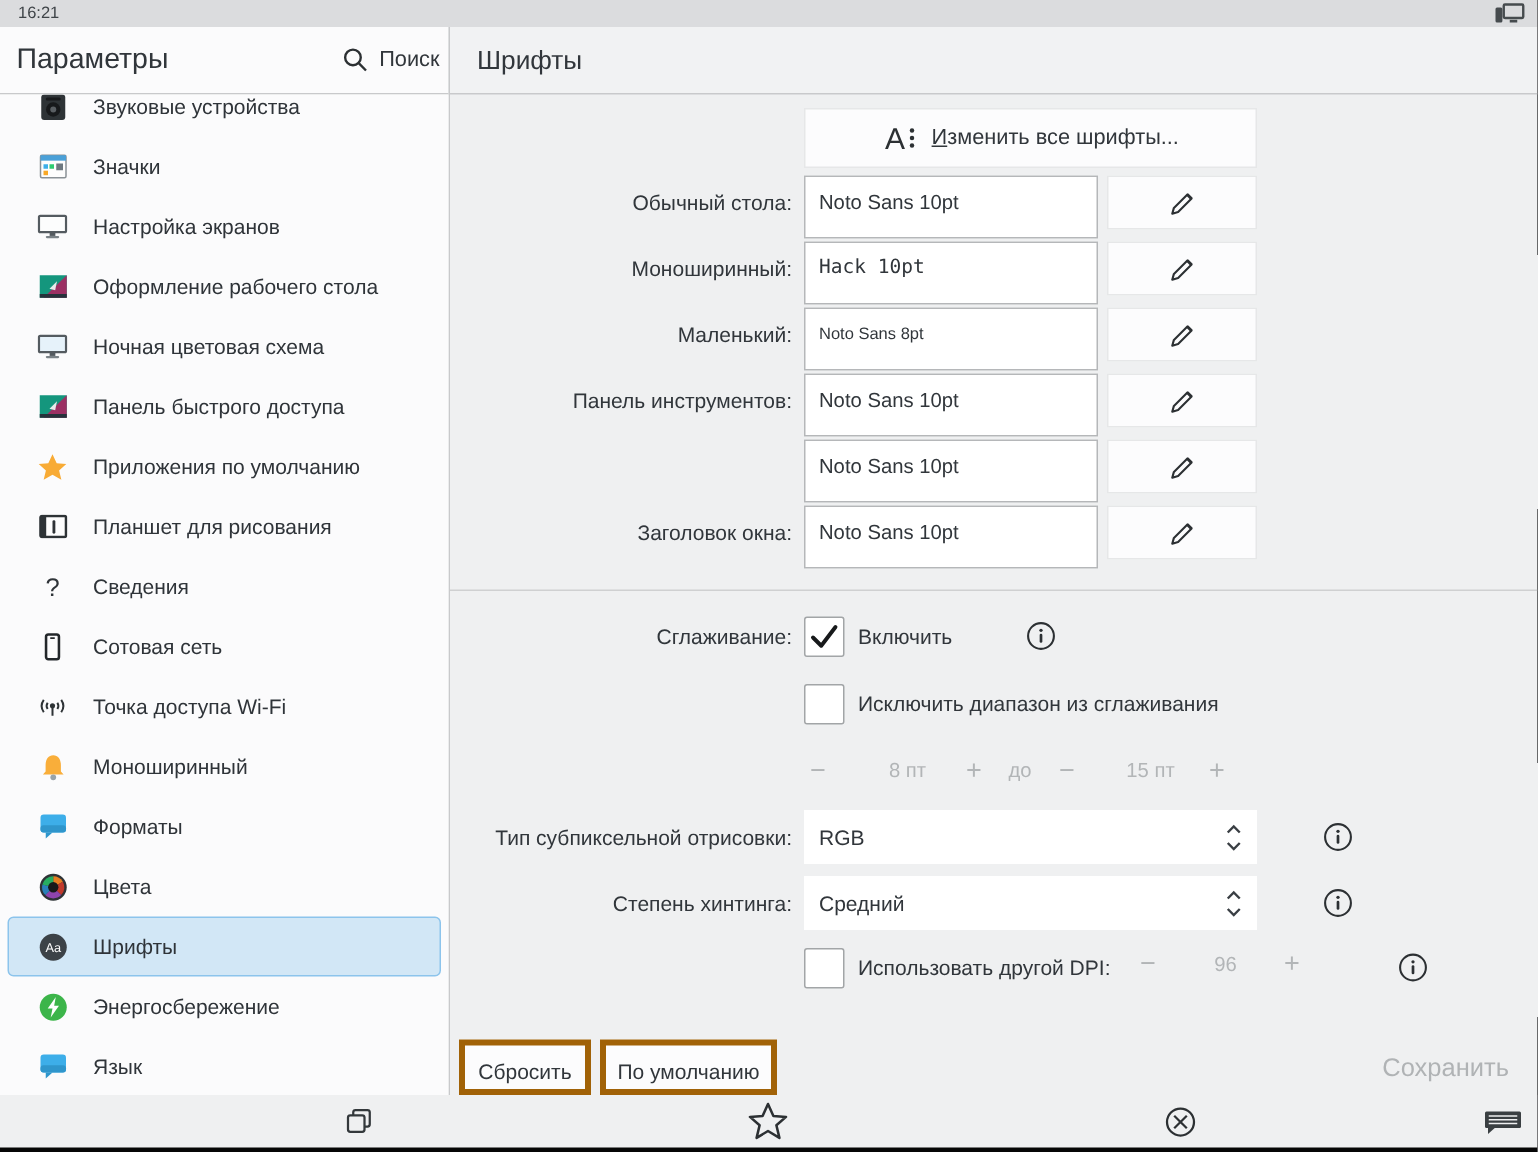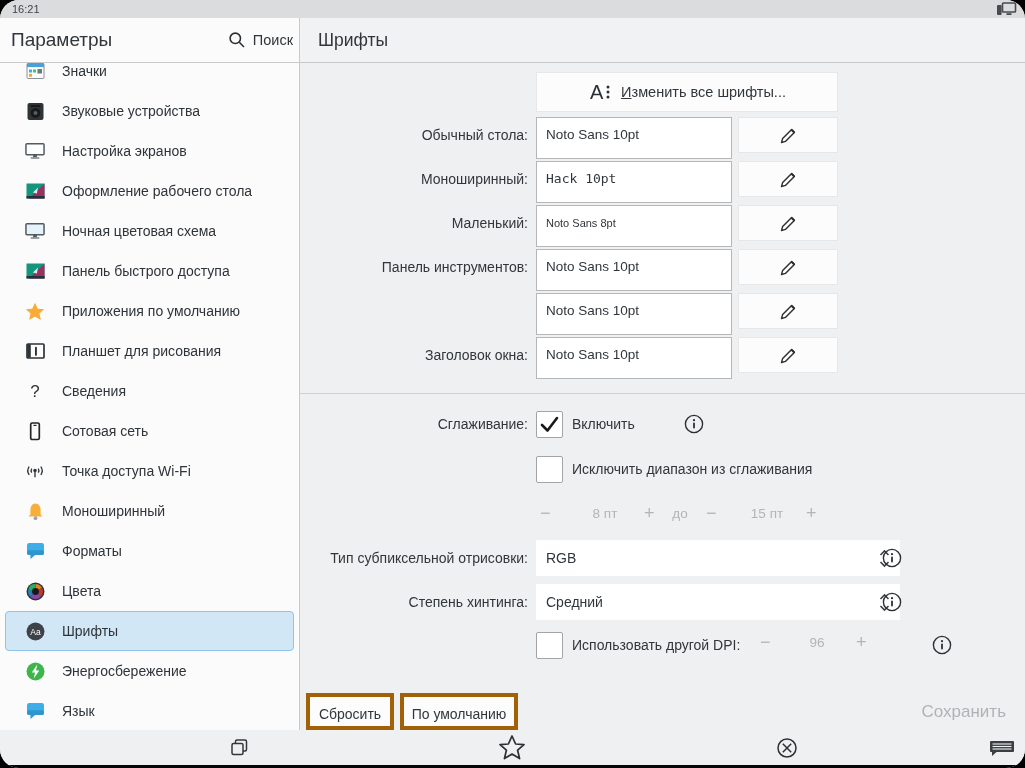--- a/index.html
+++ b/index.html
@@ -1,17 +1,17 @@
 <!DOCTYPE html>
 <html><head>
 <meta charset="utf-8">
 <style>
   html,body{margin:0;padding:0;background:#000;}
   #page{position:relative;width:1025px;height:768px;background:#eff0f1;overflow:hidden;
-        font-family:"Liberation Sans","DejaVu Sans",sans-serif;color:#31363b;border-radius:19px;}
+        font-family:"Liberation Sans","DejaVu Sans",sans-serif;color:#31363b;}
   .abs{position:absolute;}
   svg{display:block;}
 
   
   #topbar{position:absolute;left:0;top:0;width:1025px;height:18px;background:#dbdcde;}
   #topbar .time{position:absolute;left:12px;top:0;height:18px;line-height:18px;font-size:11px;color:#3f4448;}
   #topbar .status{position:absolute;right:8px;top:2px;}
 
   
   #side-header{position:absolute;left:0;top:18px;width:299px;height:45px;background:#fbfbfc;
@@ -50,21 +50,21 @@
   #hsep{position:absolute;left:0;top:330px;width:725px;height:1px;background:#cfd0d1;}
 
   .cb{position:absolute;width:27px;height:27px;background:#fff;border:1px solid #a2a5a7;border-radius:2px;
       box-sizing:border-box;display:flex;align-items:center;justify-content:center;}
   .cklabel{position:absolute;height:27px;line-height:27px;font-size:14px;}
   .rlabel{position:absolute;left:0;width:228px;text-align:right;font-size:14px;}
   .dis{color:#b2b5b7;}
   .spin{position:absolute;font-size:18px;font-weight:400;}
   .spinval{position:absolute;text-align:center;font-size:13.5px;}
 
-  .combo{position:absolute;left:236px;width:364px;height:36px;background:#fff;line-height:36px;
+  .combo{position:absolute;left:236px;width:302px;height:36px;background:#fff;line-height:36px;
          padding-left:10px;font-size:14px;box-sizing:border-box;}
   .combo .chev{position:absolute;right:9px;top:8px;}
 
   .abtn{position:absolute;top:630px;height:37px;background:#fcfcfd;border:4px solid #a16207;box-sizing:border-box;
         line-height:35px;text-align:center;font-size:14px;}
   #save-label{position:absolute;top:630px;left:560px;width:146px;height:37px;line-height:37px;text-align:right;
               font-size:17px;color:#b0b3b5;}
 
   
   #bottombar{position:absolute;left:0;top:730px;width:1025px;height:35px;background:#eff0f1;}
@@ -101,41 +101,41 @@
   </div>
   <div id="main-header">
     <span class="title">Шрифты</span>
   </div>
   <div id="vsep"></div>
 
   <div id="sidebar-bg"></div>
   <div id="side-list">
       <div class="side-item">
         <span class="ico">
+          <svg width="19" height="19" viewBox="0 0 19 19">
+            <rect x="1.5" y="1" width="16" height="17" rx="2" fill="#2e3336"></rect>
+            <circle cx="9.5" cy="11" r="4.8" fill="#17191b"></circle>
+            <circle cx="9.5" cy="11" r="2" fill="#5a5f63"></circle>
+            <rect x="4.5" y="3" width="10" height="2" rx="1" fill="#17191b"></rect>
+          </svg>
+        </span>
+        <span class="lbl">Звуковые устройства</span>
+      </div>
+      <div class="side-item">
+        <span class="ico">
           <svg width="19" height="18" viewBox="0 0 19 18">
             <rect x="1" y="1.5" width="17" height="15" rx="1" fill="#fdfdfd" stroke="#8a9196"></rect>
             <rect x="1" y="1.5" width="17" height="3.6" fill="#4aa0d8"></rect>
             <rect x="3" y="7.5" width="3" height="3" fill="#3daee9"></rect>
             <rect x="7" y="7.5" width="3" height="3" fill="#2ecc71"></rect>
             <rect x="3" y="11.8" width="3" height="3" fill="#f9a825"></rect>
             <rect x="11.5" y="7" width="4.5" height="4.5" fill="#6d7880"></rect>
           </svg>
         </span>
         <span class="lbl">Значки</span>
-      </div>
-      <div class="side-item">
-        <span class="ico">
-          <svg width="19" height="19" viewBox="0 0 19 19">
-            <rect x="1.5" y="1" width="16" height="17" rx="2" fill="#2e3336"></rect>
-            <circle cx="9.5" cy="11" r="4.8" fill="#17191b"></circle>
-            <circle cx="9.5" cy="11" r="2" fill="#5a5f63"></circle>
-            <rect x="4.5" y="3" width="10" height="2" rx="1" fill="#17191b"></rect>
-          </svg>
-        </span>
-        <span class="lbl">Звуковые устройства</span>
       </div>
       <div class="side-item">
         <span class="ico">
           <svg width="21" height="18" viewBox="0 0 21 18">
             <rect x="1" y="1.5" width="19" height="11.5" rx="1" fill="#fcfdfd" stroke="#545b60" stroke-width="1.6"></rect>
             <rect x="8.5" y="13" width="4" height="2.6" fill="#545b60"></rect>
             <rect x="5.8" y="15.6" width="9.4" height="1.6" rx="0.8" fill="#7a8287"></rect>
           </svg>
         </span>
         <span class="lbl">Настройка экранов</span>

